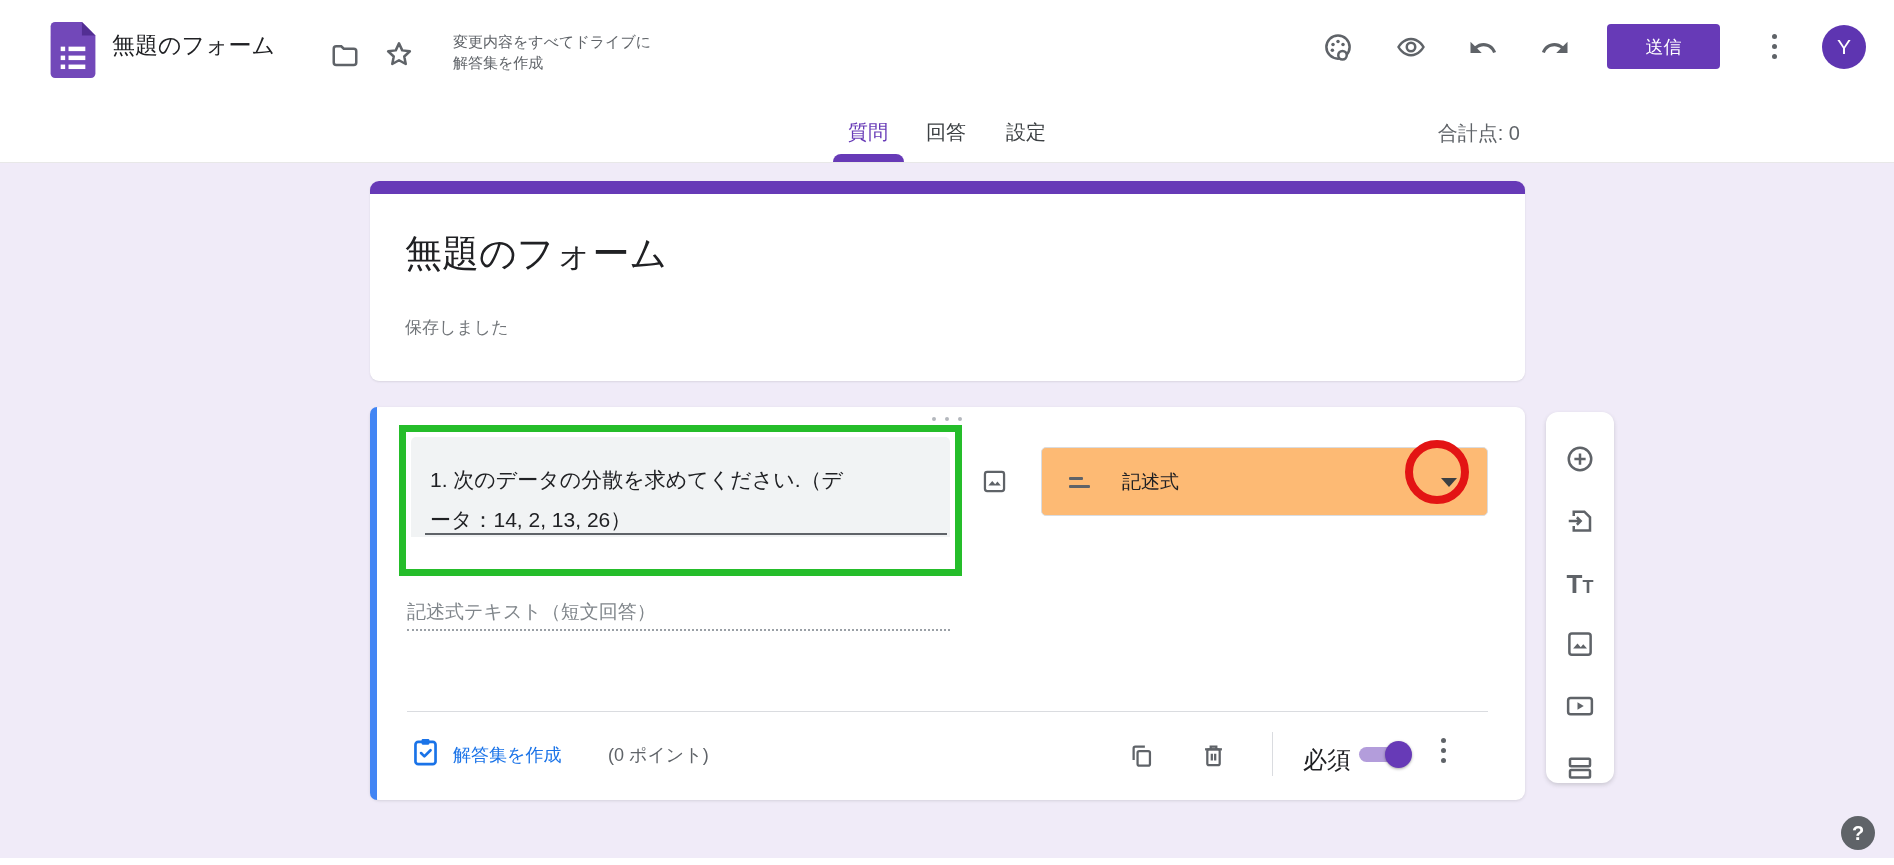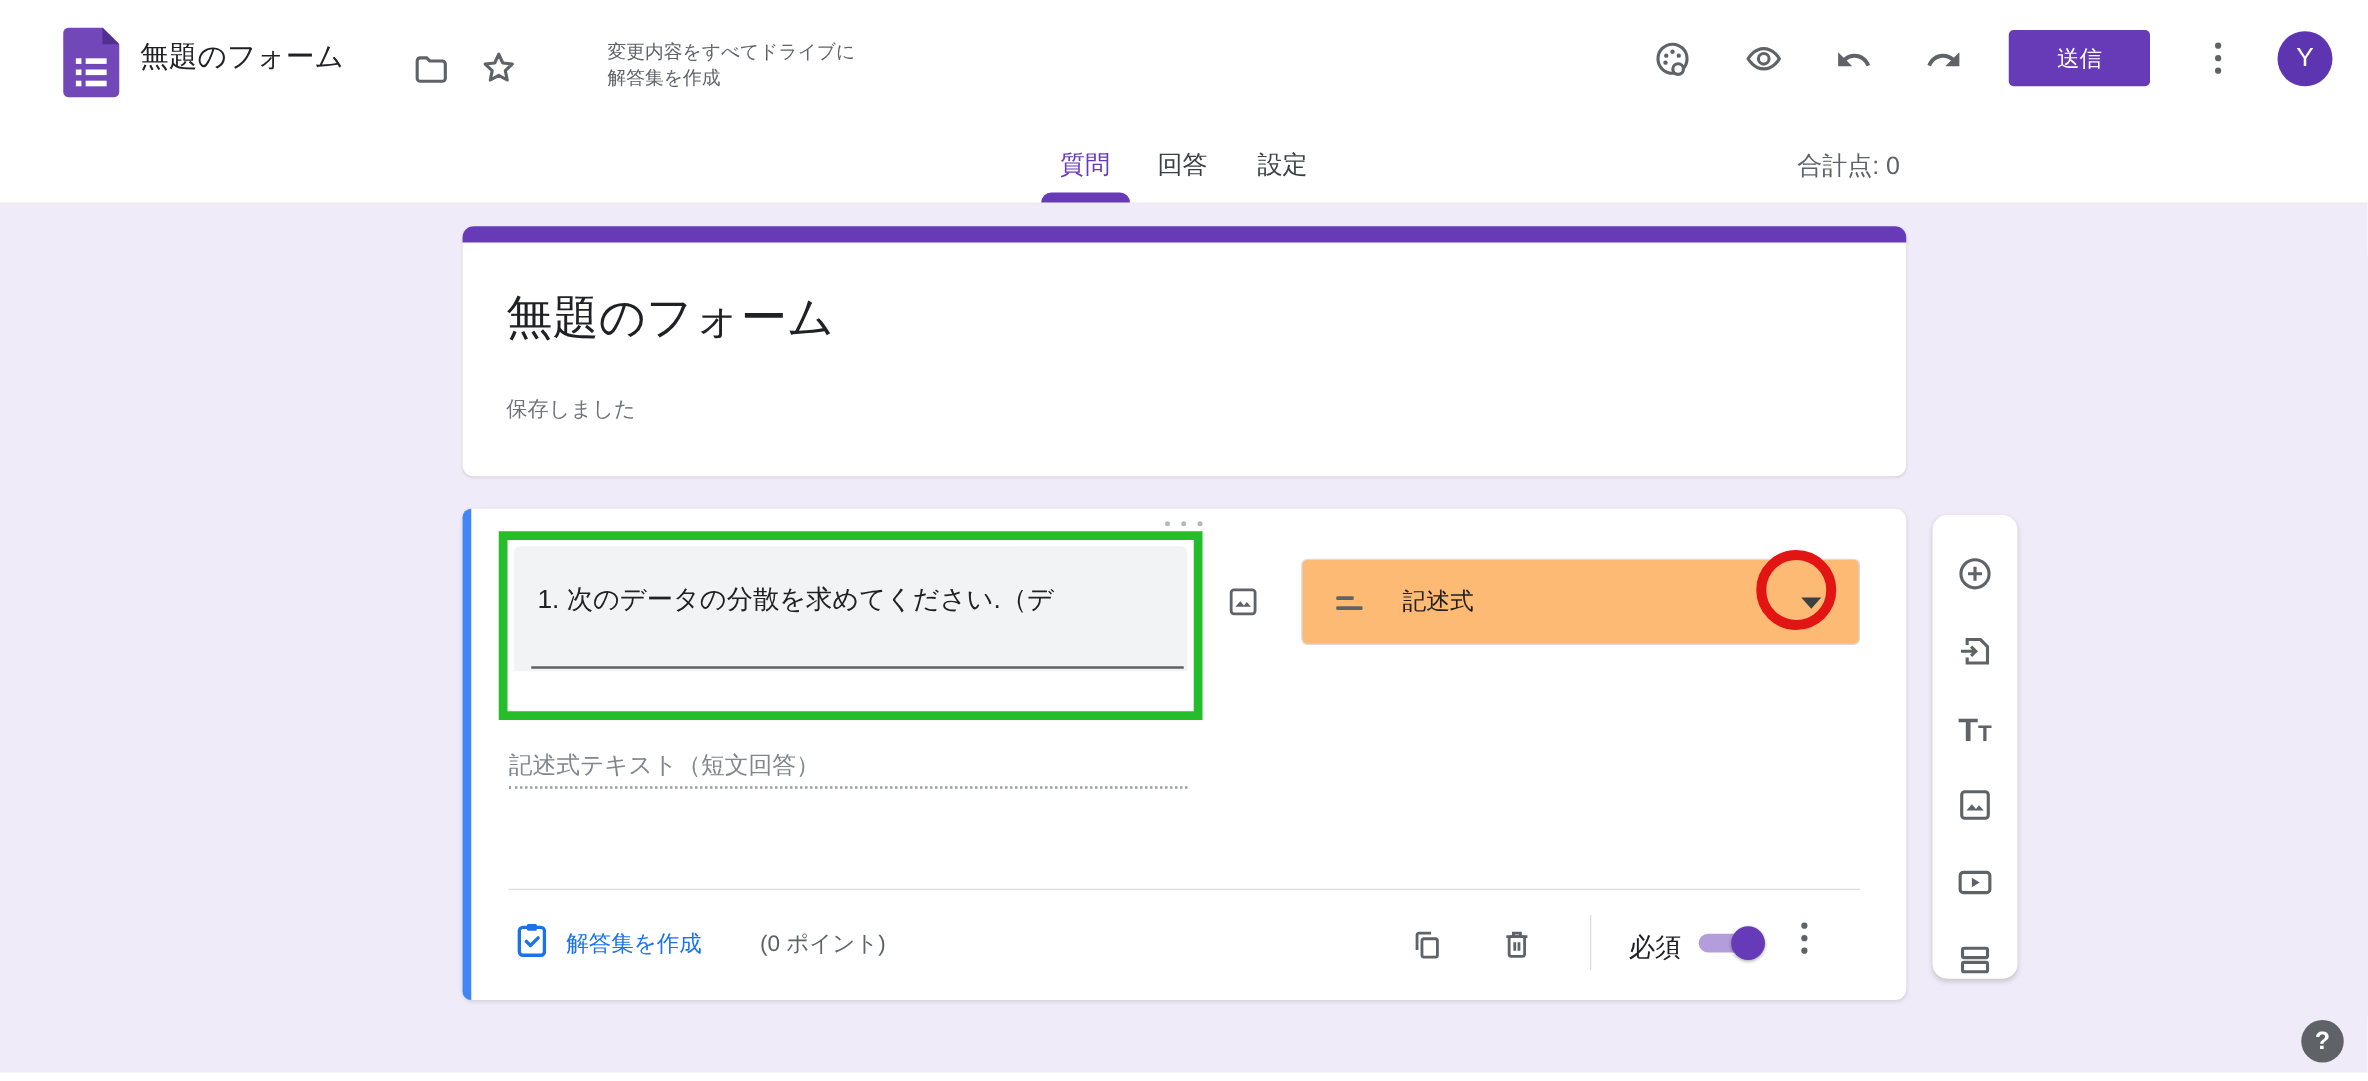--- a/index.html
+++ b/index.html
@@ -5,21 +5,21 @@
   * { margin:0; padding:0; box-sizing:border-box; }
   html,body { width:1894px; height:865px; background:#fff; }
   body { font-family:"Liberation Sans","DejaVu Sans",sans-serif; color:#202124; overflow:hidden; }
   #app { position:relative; width:1894px; height:865px; background:#fff; }
 
   
   .topbar { position:absolute; left:0; top:0; width:1894px; height:103px; background:#fff; }
   .logo { position:absolute; left:50px; top:22px; width:46px; height:56px; cursor:pointer; }
   .doc-title { position:absolute; left:112px; top:30px; font-size:23px; color:#202124; white-space:nowrap; }
   .tb-icon { position:absolute; width:30px; height:30px; color:#5f6368; cursor:pointer; }
-  .saved { position:absolute; left:453px; top:31px; font-size:15px; line-height:21px; color:#5f6368; width:260px;margin-left:33px; }
+  .saved { position:absolute; left:453px; top:31px; font-size:15px; line-height:21px; color:#5f6368; width:260px; }
   .send-btn { position:absolute; left:1607px; top:24px; width:113px; height:45px; background:#673ab7; color:#fff;
               border:none; border-radius:4px; font-size:18px; font-family:inherit; cursor:pointer; }
   .kebab { position:absolute; display:flex; flex-direction:column; align-items:center; gap:5px; cursor:pointer; }
   .kebab i { width:5px; height:5px; border-radius:50%; background:#5f6368; }
   .avatar { position:absolute; left:1822px; top:25px; width:44px; height:44px; border-radius:50%; background:#5e35b1;
             color:#fff; font-size:21px; display:flex; align-items:center; justify-content:center; cursor:pointer; }
 
   
   .tabbar { position:absolute; left:0; top:103px; width:1894px; height:60px; background:#fff; border-bottom:1px solid #e8e8e8;padding-left:24px; }
   .tab { position:absolute; top:0; height:60px; line-height:58px; text-align:center; font-size:20px; color:#3c4043; cursor:pointer; }
@@ -68,21 +68,21 @@
   .answer-ph { position:absolute; left:37px; top:192px; font-size:19px; color:#80868b; }
   .answer-line { position:absolute; left:37px; top:222px; width:543px; border-bottom:2px dotted #9aa0a6; }
 
   .q-divider { position:absolute; left:37px; top:304px; width:1081px; height:1px; background:#dadce0; }
 
   .ak-icon { position:absolute; left:42px; top:331px; }
   .ak-link { position:absolute; left:83px; top:336px; font-size:18px; color:#1a73e8; cursor:pointer; }
   .ak-points { position:absolute; left:238px; top:336px; font-size:18px; color:#5f6368; }
   .row-icon { position:absolute; width:27px; height:27px; color:#5f6368; cursor:pointer; }
   .v-divider { position:absolute; left:902px; top:325px; width:1px; height:44px; background:#dadce0; }
-  .req-label { position:absolute; left:933px; top:337px; font-size:21px; color:#202124; }
+  .req-label { position:absolute; left:933px; top:337px; font-size:24px; color:#202124; }
   .toggle { position:absolute; left:989px; top:334px; width:55px; height:27px; cursor:pointer; }
   .toggle .track { position:absolute; left:0; top:6px; width:44px; height:15px; border-radius:8px; background:#b39ddb; }
   .toggle .knob { position:absolute; left:26px; top:0; width:27px; height:27px; border-radius:50%; background:#673ab7;
                   box-shadow:0 1px 3px rgba(0,0,0,.35); }
   .q-kebab { left:1063px; top:328px; padding:3px 8px; }
 
   
   .side-toolbar { position:absolute; left:1546px; top:412px; width:68px; height:371px; background:#fff;
                   border-radius:12px; box-shadow:0 2px 4px rgba(60,64,67,.2); display:flex; flex-direction:column; }
   .side-toolbar .tool { flex:1; display:flex; align-items:flex-end; justify-content:center; color:#5f6368; cursor:pointer; }
@@ -175,20 +175,21 @@
         <i></i>
         <i></i>
         <i></i>
       </div>
 
     <div class="anno-green"></div>
 
     <div class="q-input">
       <div class="q-text">
         <div>1. 次のデータの分散を求めてください.（デ</div>
+        <div>ータ：14, 2, 13, 26）</div>
       </div>
       <div class="underline"></div>
     </div>
 
     <div class="img-btn">
       <svg width="27" height="27" viewBox="0 0 24 24" fill="none" stroke="currentColor" stroke-width="2">
         <rect x="3.5" y="3.5" width="17" height="17" rx="2"></rect>
         <path d="M6.5 15.5l3.5-4 2.6 3 2-2.4 3 3.4z" fill="currentColor" stroke="none"></path>
       </svg>
     </div>

